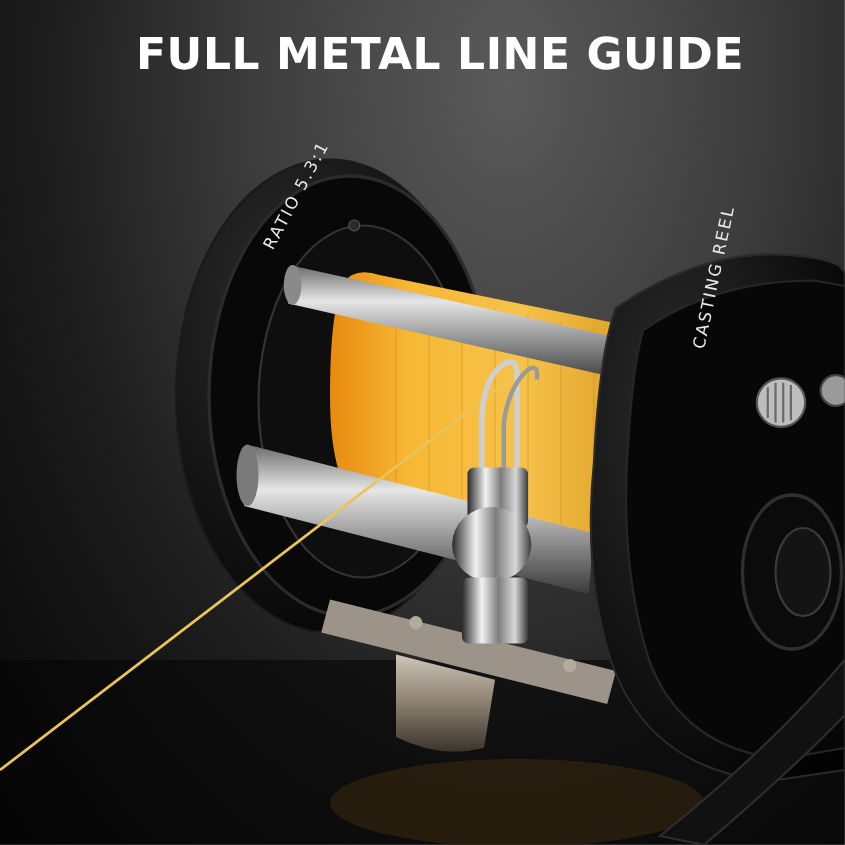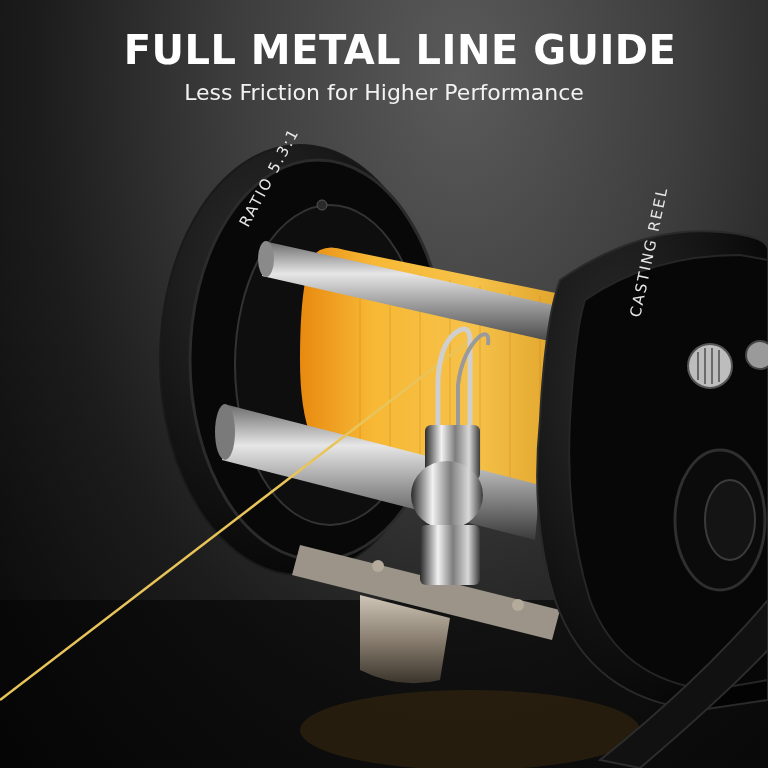--- a/index.html
+++ b/index.html
@@ -128,14 +128,13 @@
       <ellipse cx="730" cy="520" rx="25" ry="40" fill="#141414" stroke="#3b3b3b" stroke-width="2"></ellipse>
 
       <path d="M768 600 Q 700 680 600 760 L 640 768 Q 720 700 768 650 Z" fill="#111" stroke="#2d2d2d" stroke-width="2"></path>
     </g>
 
     <text class="reel-text" transform="translate(248 228) rotate(-62)">RATIO 5.3:1</text>
     <text class="reel-text" transform="translate(640 318) rotate(-78)">CASTING REEL</text>
   </svg>
 
   <div class="headline">FULL METAL LINE GUIDE</div>
-  <div class="subhead">Less Friction for Higher Performance</div>
 </div>
 
 </body></html>

